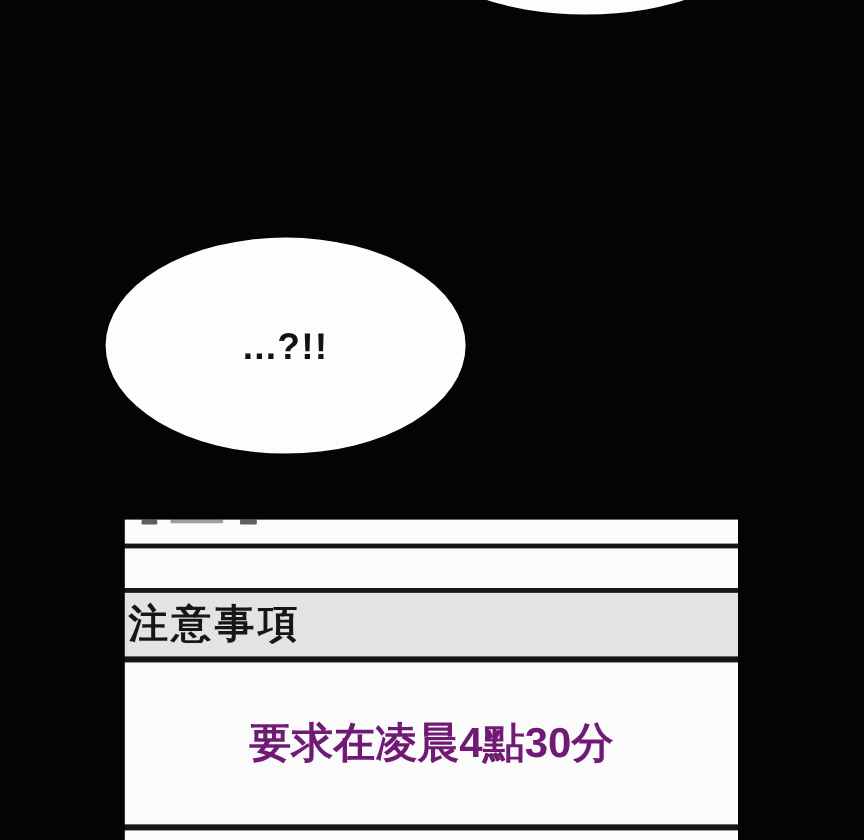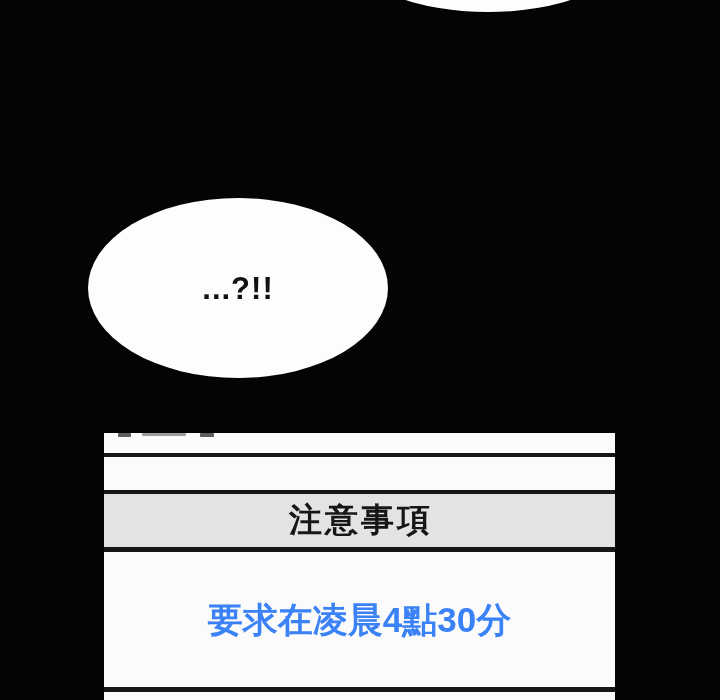--- a/index.html
+++ b/index.html
@@ -61,40 +61,39 @@
     width: 100%;
     background: #fbfbfb;
   }
   .row-partial-top   { height: 20px; }
   .row-empty         { height: 33px; }
   .row-header {
     height: 53px;
     background: #e3e3e3;
     display: flex;
     align-items: center;
-    justify-content: center;
   }
   .header-text {
     font-size: 33px;
     font-weight: 600;
     color: #161616;
     letter-spacing: 3px;
     text-indent: 3px;
   }
   .row-content {
     height: 135px;
     display: flex;
     flex-direction: column;
     align-items: center;
     justify-content: center;
   }
   .content-line {
     font-size: 35px;
     font-weight: 600;
-    color: #3b82f6;
+    color: #701a75;
     line-height: 41px;
     white-space: nowrap;
   }
   .row-bottom-partial { height: 8px; }
   .sep {
     width: 100%;
     background: #161616;
   }
   .sep-thin  { height: 4px; }
   .sep-thick { height: 5px; }

